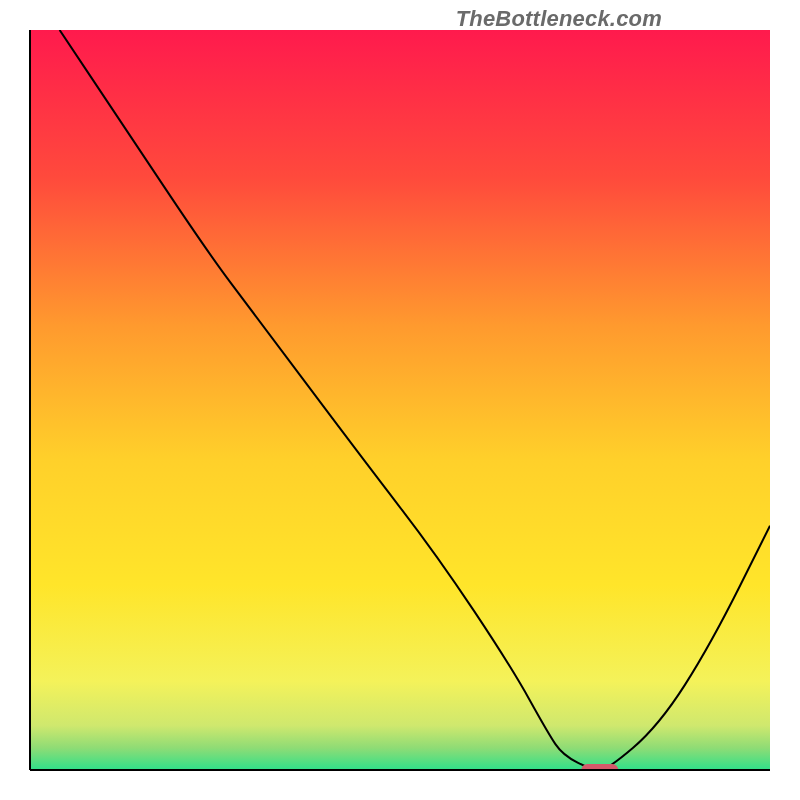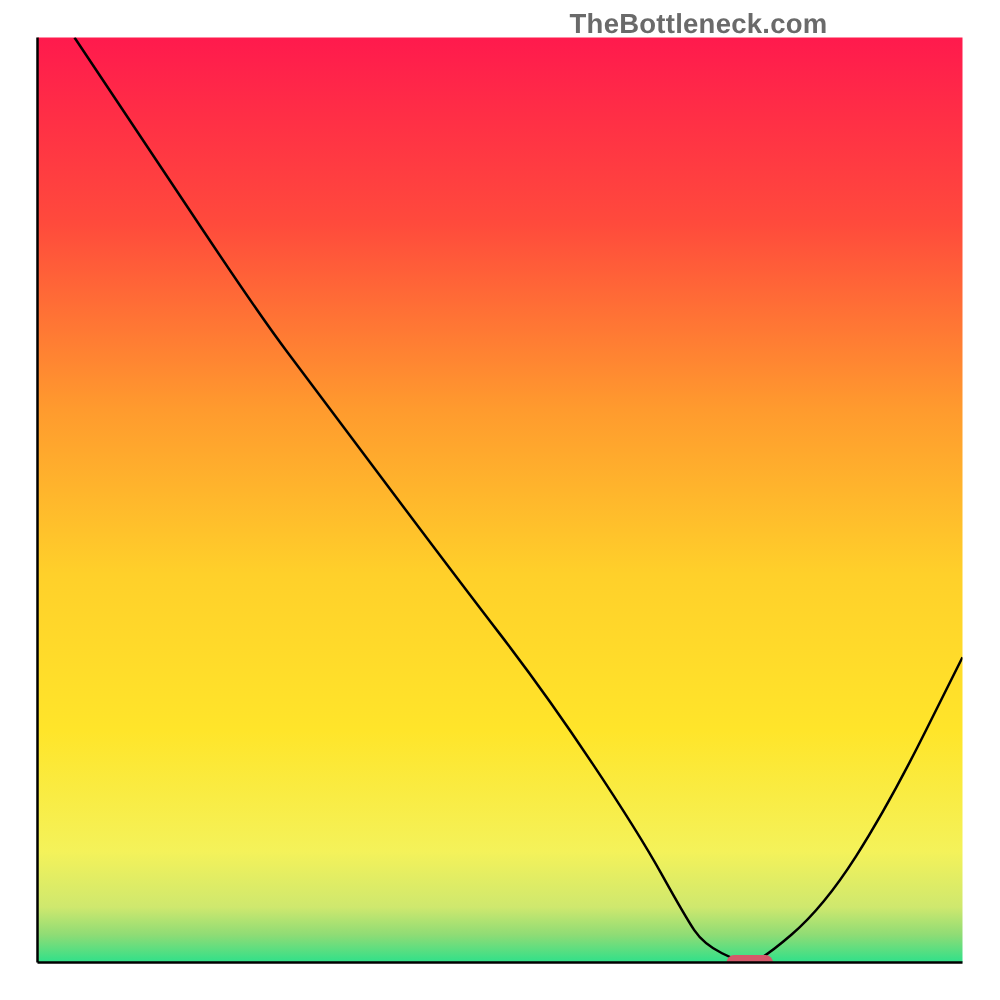--- a/index.html
+++ b/index.html
@@ -1,20 +1,21 @@
 <!DOCTYPE html>
 <html><head>
 <meta charset="utf-8">
 <style>
   * { margin: 0; padding: 0; box-sizing: border-box; }
   html, body { width: 800px; height: 800px; overflow: hidden; background: #fff; }
   .chart-container {
     position: relative;
     width: 676px;
     height: 800px;
+    font-style: italic;
   }
   .watermark {
     position: absolute;
     top: 6px;
     right: 14px;
     font-family: Arial, Helvetica, sans-serif;
     font-size: 22px;
     font-weight: 600;
     color: #6a6a6a;
     letter-spacing: 0.2px;

